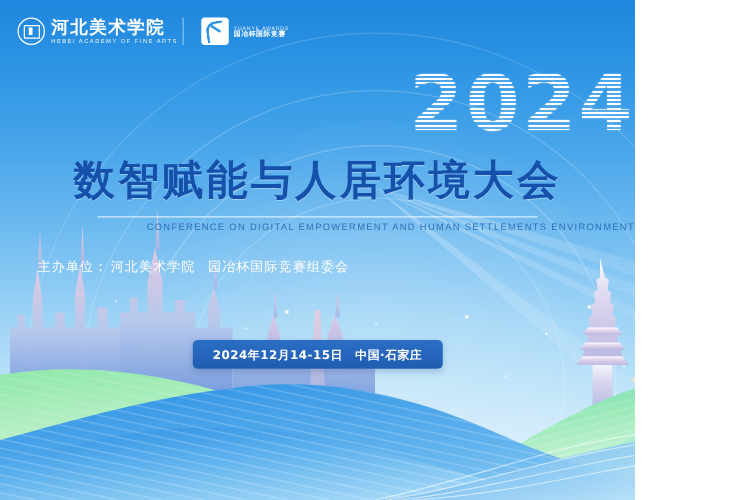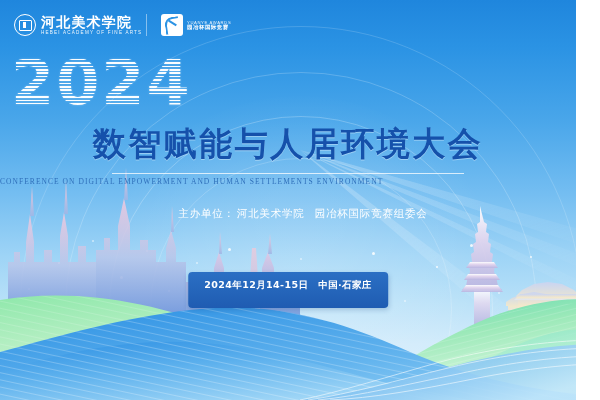--- a/index.html
+++ b/index.html
@@ -6,21 +6,21 @@
     margin: 0;
     padding: 0;
     background: #ffffff;
   }
   body {
     font-family: "Liberation Sans", "DejaVu Sans", sans-serif;
   }
 
   .banner {
     position: relative;
-    width: 576px;
+    width: 508px;
     height: 400px;
     overflow: hidden;
     background: linear-gradient(180deg,
         #1f86dd 0%,
         #2b93e4 12%,
         #49a6ea 30%,
         #73bdf1 48%,
         #9ed4f6 64%,
         #b9e1f8 76%,
         #cfeafb 86%,
@@ -162,21 +162,21 @@
     white-space: nowrap;
     transform: scale(1.3);
     transform-origin: left center;
   }
 
   
   .year-wrap {
     position: absolute;
     left: 11px; right: 0;
     top: 52px;
-    text-align: left;
+    text-align: right;
     z-index: 30;
     height: 62px;
   }
   .year {
     display: inline-block;
     font-family: "DejaVu Sans", sans-serif;
     font-size: 62px;
     font-weight: 700;
     letter-spacing: 2px;
     line-height: 62px;
@@ -216,56 +216,55 @@
     top: 173px;
     width: 352px;
     height: 1px;
     background: rgba(255,255,255,0.75);
     z-index: 30;
   }
   .subtitle-en {
     position: absolute;
     left: 0; right: 0;
     top: 177px;
-    text-align: left;
+    text-align: right;
     z-index: 30;
     font-size: 7.5px;
     letter-spacing: 1.05px;
     color: #2f6fba;
     white-space: nowrap;
-    font-family: Liberation Serif, serif;
   }
 
   
   .organizer {
     position: absolute;
     left: 0; right: 0;
     top: 207px;
-    text-align: center;
+    text-align: left;
     z-index: 30;
     font-family: "DejaVu Sans", sans-serif;
     font-size: 10.5px;
     letter-spacing: 0.8px;
     color: #ffffff;
     white-space: nowrap;
     margin-left: 30px;
   }
   .organizer .org-label { margin-right: 2px; }
   .organizer .org-gap { display: inline-block; width: 10px; }
 
   
   .date-badge {
     position: absolute;
     left: 50%;
     transform: translateX(-50%);
     top: 272px;
     z-index: 35;
     background: linear-gradient(180deg, #2b6fc4 0%, #1f5cb2 100%);
     border-radius: 4px;
-    padding: 6px 16px 17px 16px;
+    padding: 6px 16px 4px 16px;
     text-align: center;
     box-shadow: 0 2px 5px rgba(20,60,120,0.22);
   }
   .date-cn {
     font-family: "DejaVu Sans", sans-serif;
     color: #ffffff;
     font-size: 9.5px;
     font-weight: 700;
     letter-spacing: 0.4px;
     white-space: nowrap;

